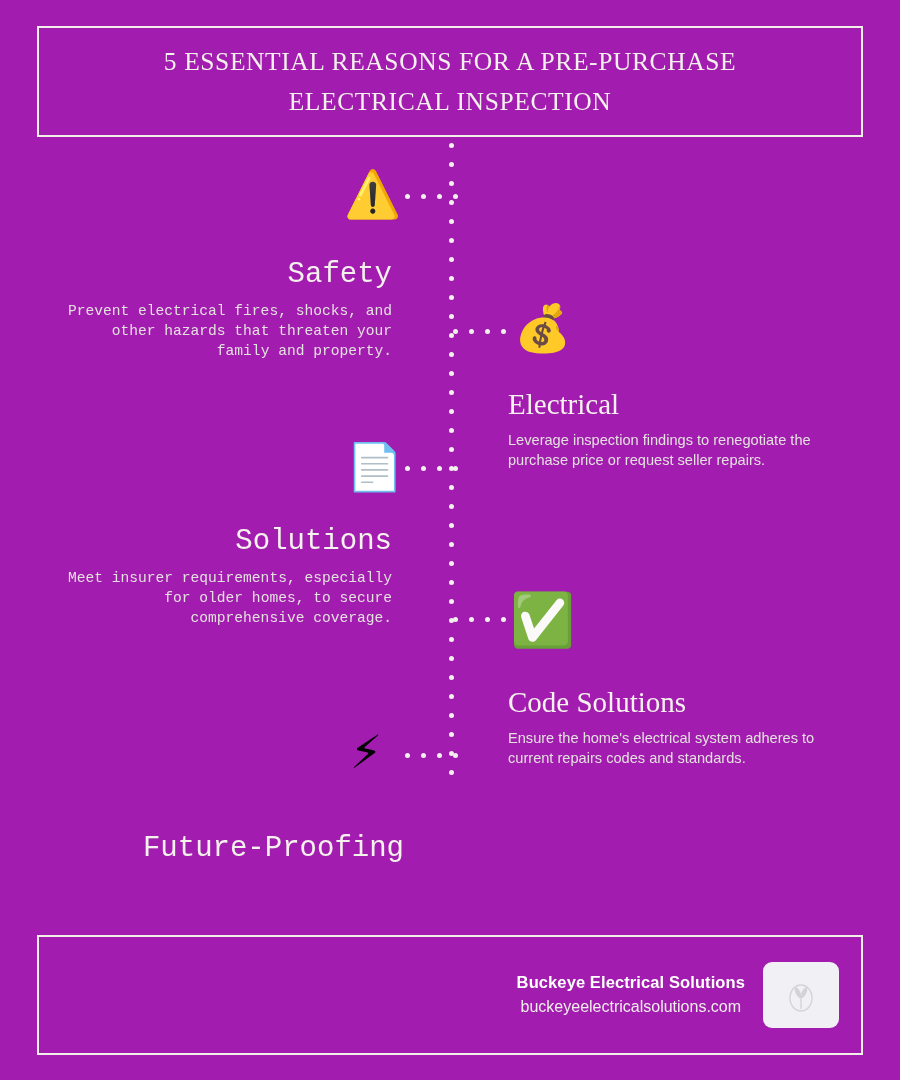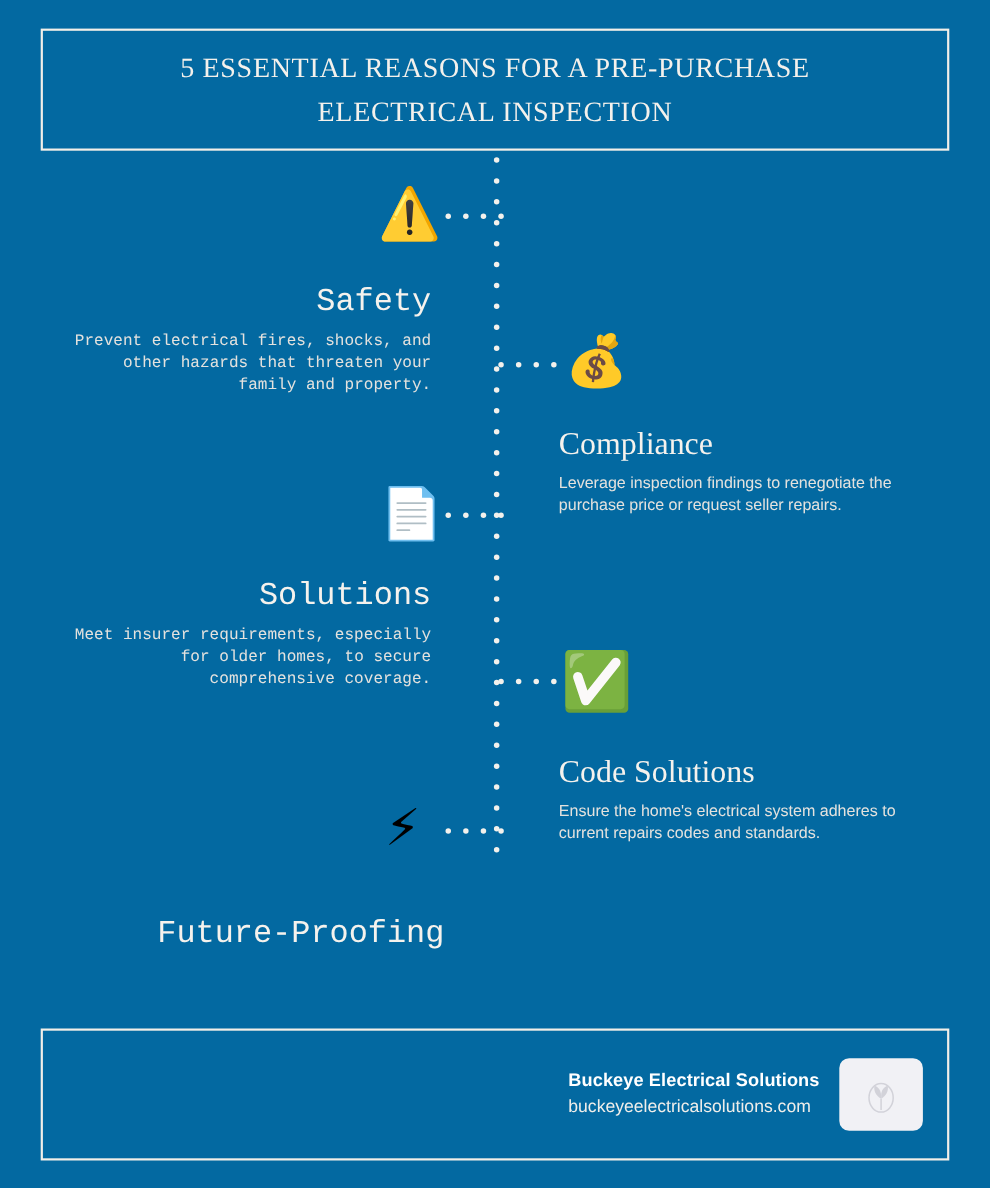--- a/index.html
+++ b/index.html
@@ -4,21 +4,21 @@
 <style>
   html, body {
     margin: 0;
     padding: 0;
     background: #14141d;
   }
   .page {
     position: relative;
     width: 900px;
     height: 1080px;
-    background: #0369a1;
+    background: #a21caf;
     overflow: hidden;
     font-family: "Liberation Sans", sans-serif;
   }
 
   
   .header-frame {
     position: absolute;
     left: 37px;
     top: 26px;
     width: 826px;
@@ -119,21 +119,21 @@
   .footer-inner {
     position: absolute;
     right: 22px;
     top: 50%;
     transform: translateY(-50%);
     display: flex;
     align-items: center;
     gap: 18px;
   }
   .footer-text {
-    text-align: left;
+    text-align: center;
   }
   .footer-company {
     font-family: "Liberation Sans", sans-serif;
     font-weight: bold;
     color: #ffffff;
     font-size: 16.5px;
     line-height: 24px;
     letter-spacing: 0.1px;
   }
   .footer-site {
@@ -213,21 +213,21 @@
     <span class="icon" style="position:static;">⚠️</span>
   </span>
   <div class="connector" style="left:405px; top:194px; width:48px;">
     <span class="cdot" style="left:0px;"></span>
     <span class="cdot" style="left:16px;"></span>
     <span class="cdot" style="left:32px;"></span>
     <span class="cdot" style="left:48px;"></span>
   </div>
 
   <div class="item right" style="left:508px; top:387px; width:350px;">
-    <div class="heading">Compliance</div>
+    <div class="heading">Electrical</div>
     <div class="body">Leverage inspection findings to renegotiate the purchase price or request seller repairs.</div>
   </div>
   <span class="item" style="left:514px; top:305px;">
     <span class="icon" style="position:static;">💰</span>
   </span>
   <div class="connector" style="left:453px; top:329px; width:48px;">
     <span class="cdot" style="left:0px;"></span>
     <span class="cdot" style="left:16px;"></span>
     <span class="cdot" style="left:32px;"></span>
     <span class="cdot" style="left:48px;"></span>

